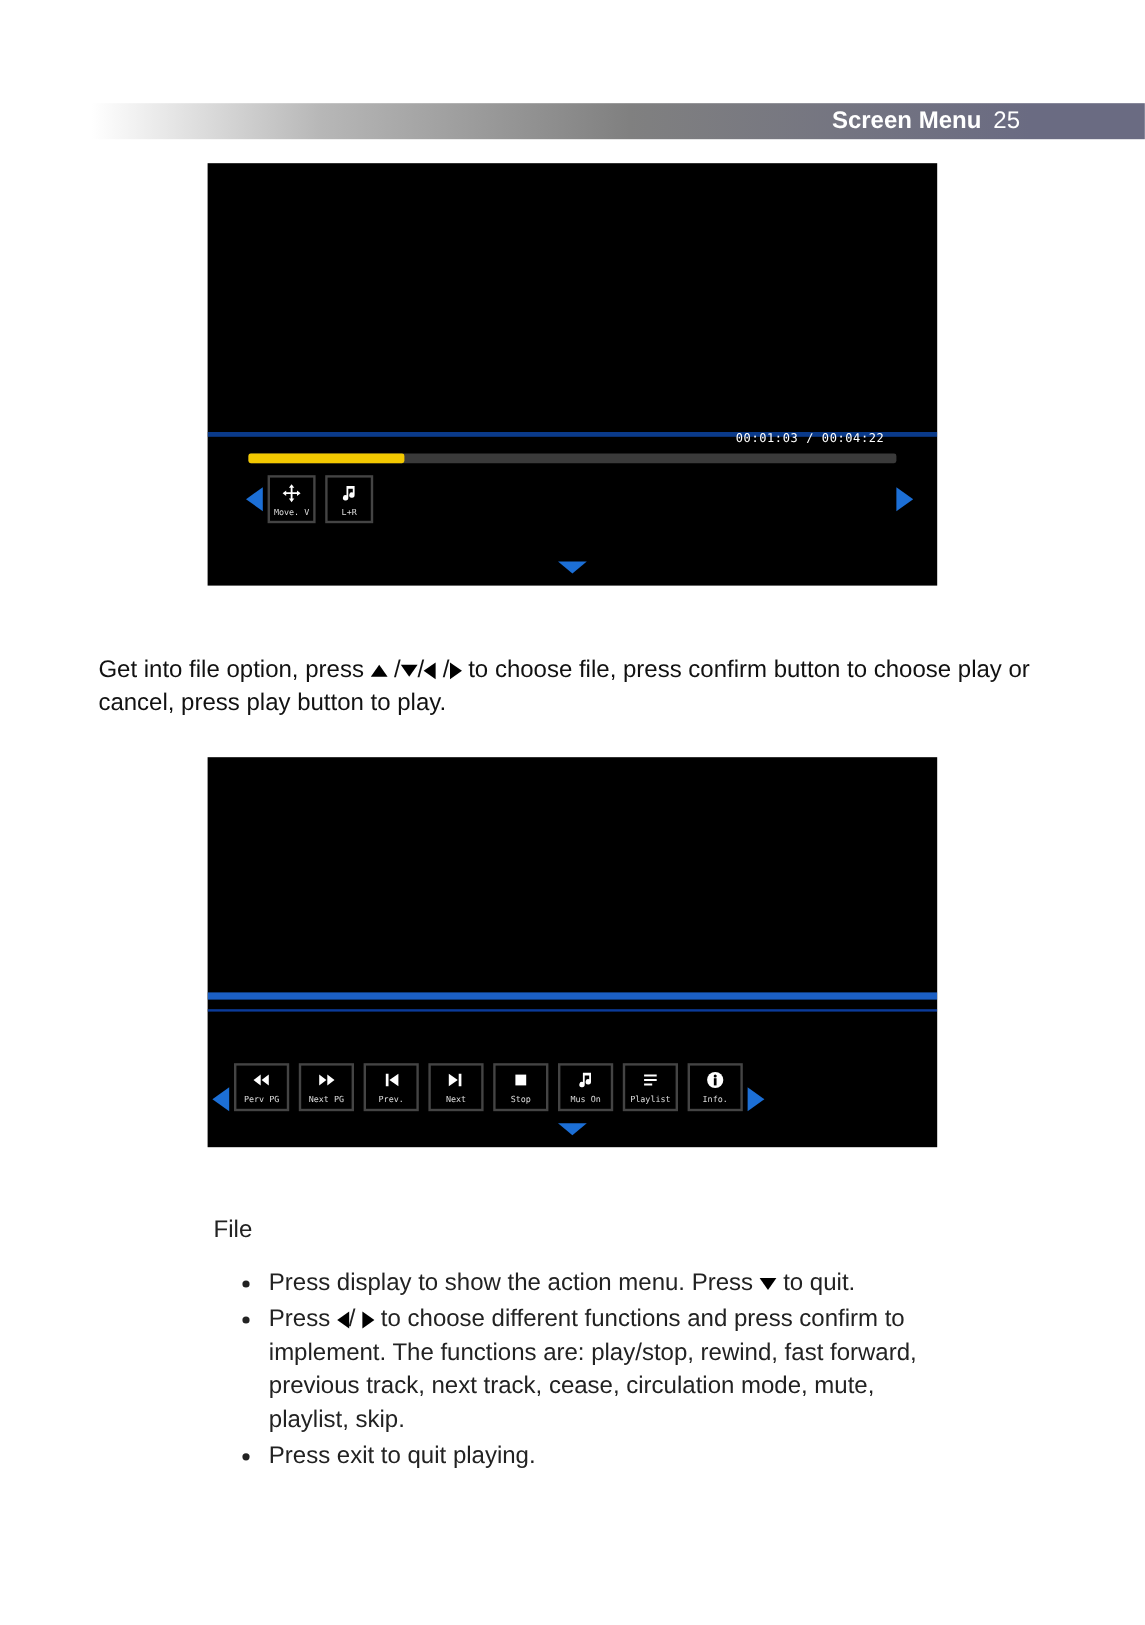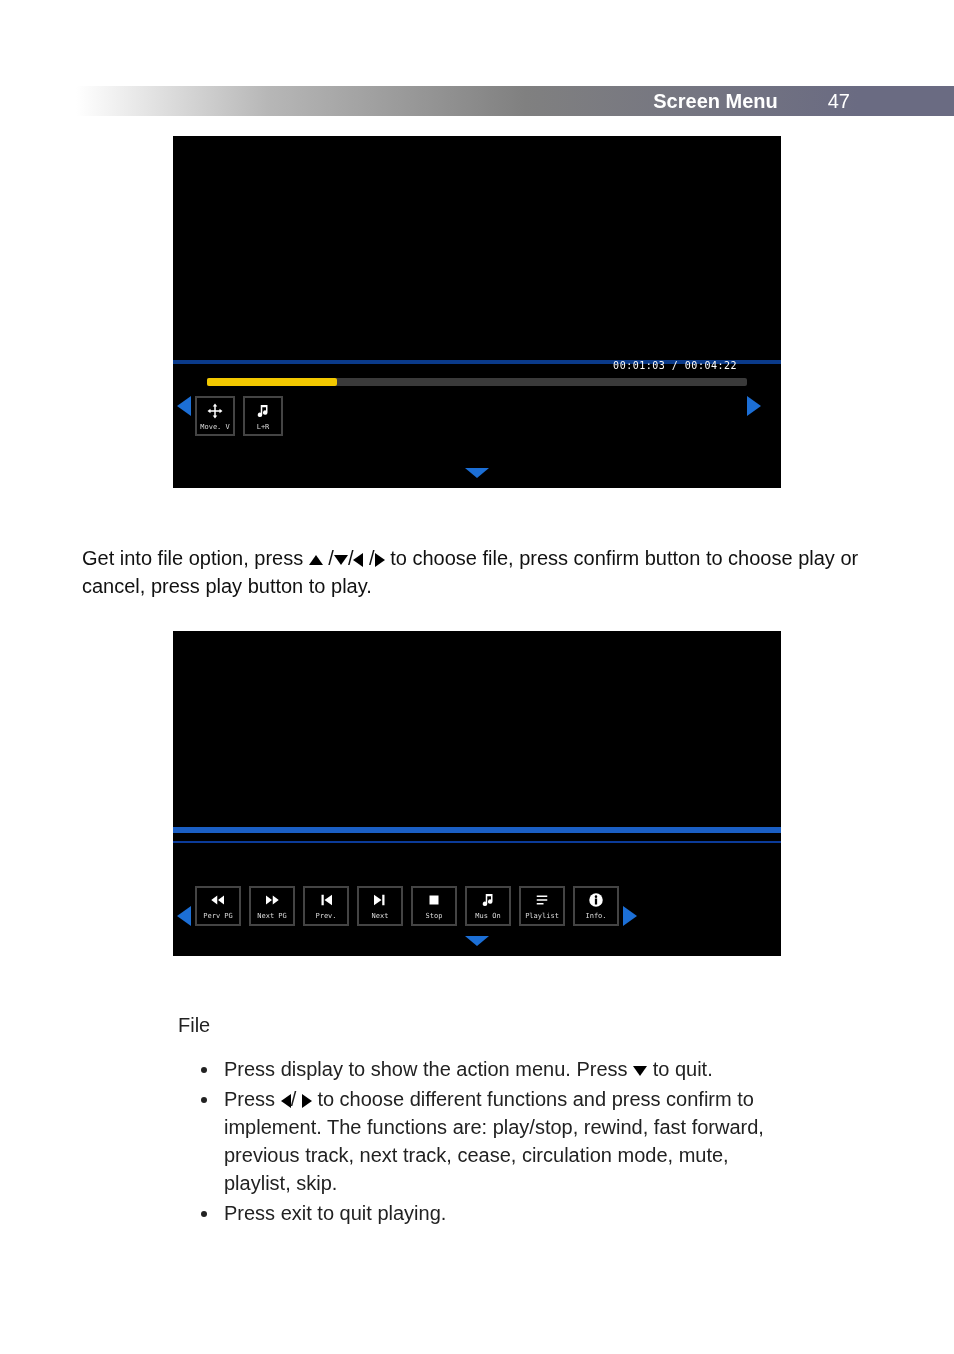--- a/index.html
+++ b/index.html
@@ -1,31 +1,31 @@
 <!DOCTYPE html>
 <html><head>
   <meta charset="utf-8">
   <style>
     * { margin: 0; padding: 0; box-sizing: border-box; }
     body { width: 954px; height: 1354px; background: #fff; font-family: "Myriad Pro", "Segoe UI", Arial, sans-serif; color: #222; }
     .page { position: relative; width: 100%; height: 100%; padding-top: 86px; }
-    .header-bar { position: absolute; top: 86px; left: 0; right: 0; height: 30px; background: linear-gradient(90deg, #fff 0%, #fff 8%, #b7b7b7 28%, #808080 55%, #6a6b82 90%); display: flex; align-items: center; justify-content: flex-end; padding-right: 104px; gap: 40px; }
+    .header-bar { position: absolute; top: 86px; left: 0; right: 0; height: 30px; background: linear-gradient(90deg, #fff 0%, #fff 8%, #b7b7b7 28%, #808080 55%, #6a6b82 90%); display: flex; align-items: center; justify-content: flex-end; padding-right: 104px; }
     .header-bar .title { color: #fff; font-weight: 700; font-size: 20px; }
     .header-bar .pnum { color: #fff; margin-left: 10px; font-size: 20px; font-weight: 400; }
     .content { padding: 0 82px; }
     .shot { display: block; margin: 0 auto; background: #000; width: 608px; position: relative; overflow: hidden; }
     .shot1 { margin-top: 50px; height: 352px; }
     .shot2 { margin-top: 30px; height: 325px; }
     .blue-sep { position: absolute; left: 0; right: 0; height: 4px; background: #0a3a8a; }
     .shot1 .blue-sep { top: 224px; }
     .shot1 .progress-wrap { position: absolute; top: 242px; left: 34px; right: 34px; }
     .progress-bg { height: 8px; background: #3a3a3a; border-radius: 2px; position: relative; }
     .progress-fill { height: 8px; width: 24%; background: #f2c800; border-radius: 2px; }
     .timecode { position: absolute; top: -18px; right: 10px; color: #fff; font-family: monospace; font-size: 10px; letter-spacing: 0.5px; }
-    .shot1 .controls { position: absolute; top: 260px; left: 4px; right: 20px; display: flex; align-items: flex-start; }
+    .shot1 .controls { position: absolute; top: 260px; left: 32px; right: 20px; display: flex; align-items: center; }
     .tri-left, .tri-right { width: 0; height: 0; display: inline-block; }
     .tri-left { border-top: 10px solid transparent; border-bottom: 10px solid transparent; border-right: 14px solid #1c6fd6; }
     .tri-right { border-top: 10px solid transparent; border-bottom: 10px solid transparent; border-left: 14px solid #1c6fd6; }
     .iconbtn { width: 46px; height: 40px; border: 2px solid #444; background: #000; margin: 0 4px; display: flex; flex-direction: column; align-items: center; justify-content: center; color: #fff; }
     .iconbtn.small { width: 40px; }
     .iconbtn .lbl { font-size: 7px; color: #ddd; margin-top: 3px; font-family: monospace; }
     .iconbtn svg { width: 20px; height: 18px; }
     .spacer { flex: 1; }
     .chevron-down { position: absolute; left: 50%; transform: translateX(-50%); bottom: 10px; }
     .chevron-down span { display: block; width: 0; height: 0; border-left: 12px solid transparent; border-right: 12px solid transparent; border-top: 10px solid #1c6fd6; }
@@ -42,21 +42,21 @@
     .arrow-solid-up { display:inline-block; width:0;height:0;border-left:7px solid transparent;border-right:7px solid transparent;border-bottom:10px solid #000; vertical-align: middle; }
     .arrow-solid-left { display:inline-block; width:0;height:0;border-top:7px solid transparent;border-bottom:7px solid transparent;border-right:10px solid #000; vertical-align: middle; }
     .arrow-solid-right { display:inline-block; width:0;height:0;border-top:7px solid transparent;border-bottom:7px solid transparent;border-left:10px solid #000; vertical-align: middle; }
   </style>
 </head>
 <body>
 
 <div class="page">
   <div class="header-bar">
     <span class="title">Screen Menu</span>
-    <span class="pnum">47</span>
+    <span class="pnum">25</span>
   </div>
 
   <div class="content">
 
     <div class="shot shot1">
       <div class="blue-sep"></div>
       <div class="progress-wrap">
         <div class="timecode">00:01:03 / 00:04:22</div>
         <div class="progress-bg">
           <div class="progress-fill"></div>

